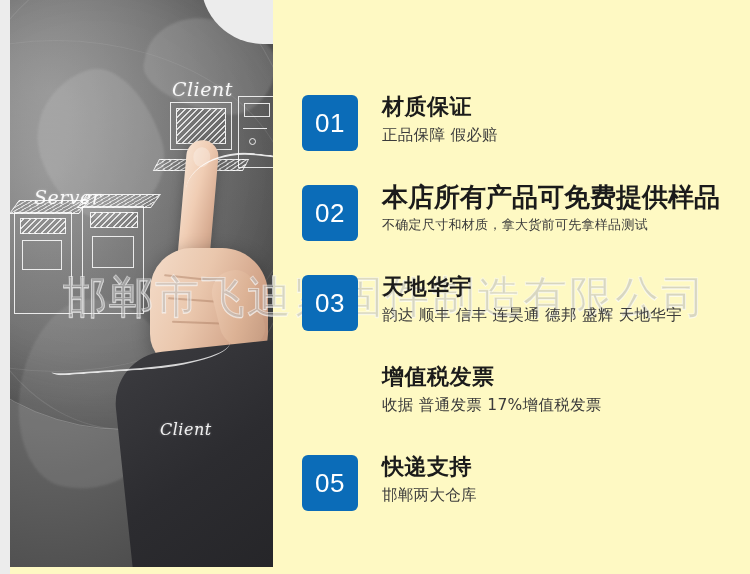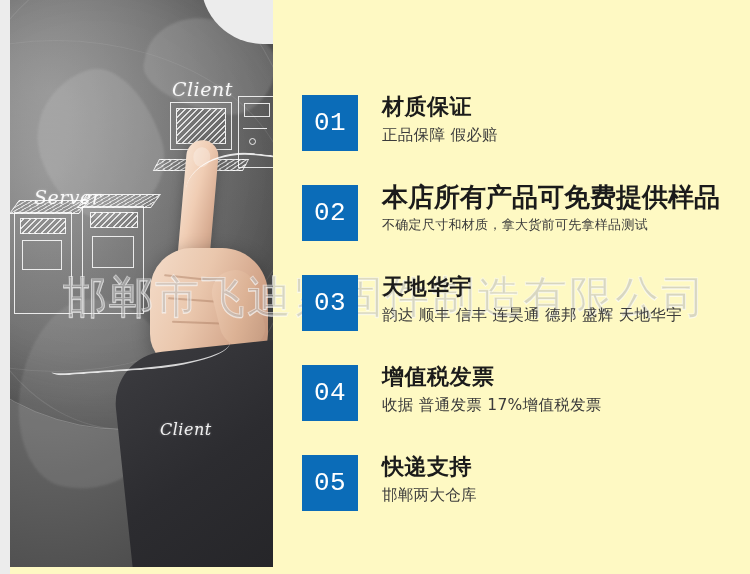--- a/index.html
+++ b/index.html
@@ -235,25 +235,26 @@
     height: 90px;
   }
   .num-box {
     position: absolute;
     left: 0;
     top: 0;
     width: 56px;
     height: 56px;
     background: #0b6cb8;
     color: #ffffff;
-    font-family: Liberation Mono, monospace;
+    font-family: Liberation Sans, sans-serif;
     font-size: 26px;
     line-height: 56px;
     text-align: center;
     letter-spacing: 0.5px;
+    border-radius: 6px;
   }
   .feature-text {
     position: absolute;
     left: 80px;
     top: -3px;
     width: 390px;
   }
   .feature-title {
     font-size: 22px;
     font-weight: bold;
@@ -380,21 +381,20 @@
 
     <div class="feature-item">
       <div class="num-box">03</div>
       <div class="feature-text">
         <div class="feature-title">天地华宇</div>
         <div class="feature-sub">韵达  顺丰  信丰  连昊通  德邦  盛辉  天地华宇</div>
       </div>
     </div>
 
     <div class="feature-item">
-      <div class="num-box">04</div>
       <div class="feature-text">
         <div class="feature-title">增值税发票</div>
         <div class="feature-sub">收据  普通发票  17%增值税发票</div>
       </div>
     </div>
 
     <div class="feature-item">
       <div class="num-box">05</div>
       <div class="feature-text">
         <div class="feature-title">快递支持</div>

